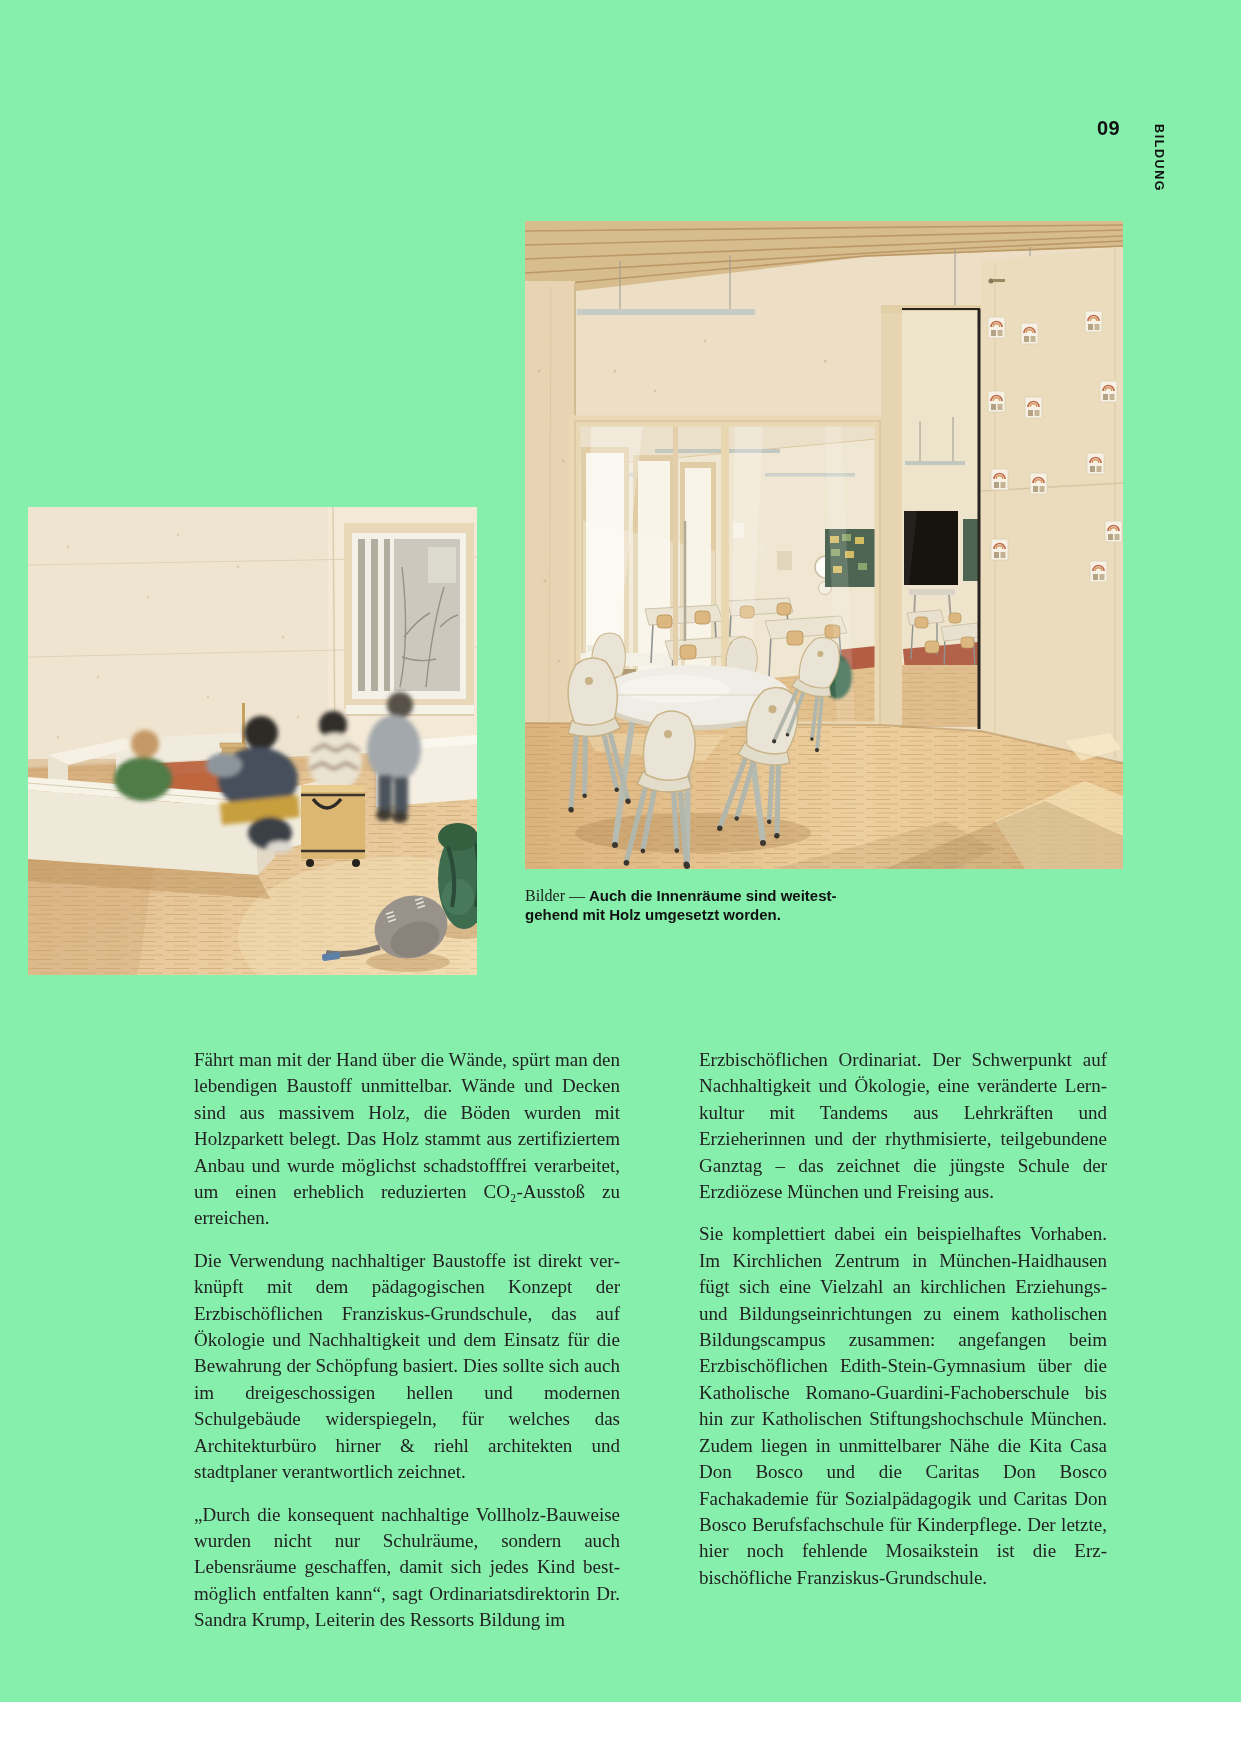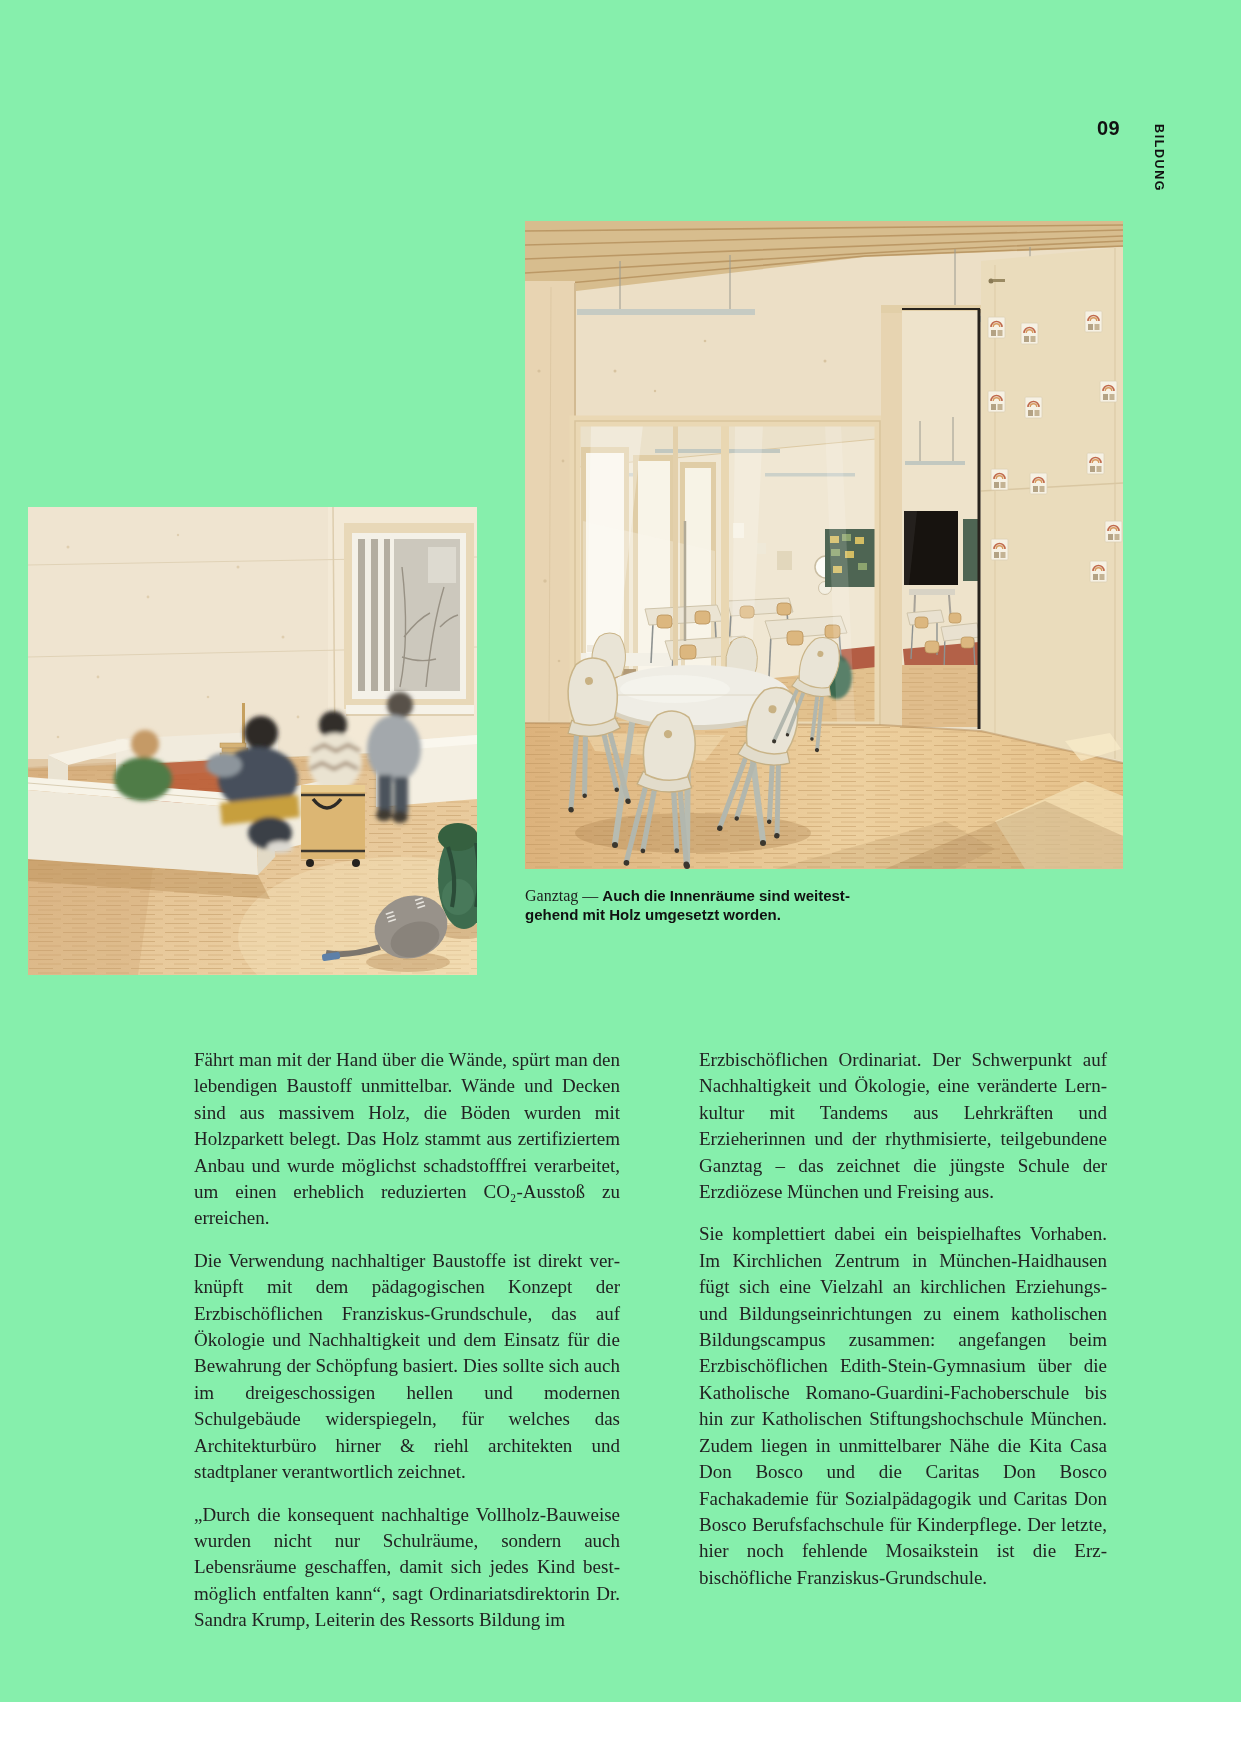--- a/index.html
+++ b/index.html
@@ -448,21 +448,21 @@
               <line x1="-20" y1="-12" x2="-12" y2="-12"></line>
             <line x1="12" y1="-24" x2="20" y2="-24"></line>
               <line x1="12" y1="-20" x2="20" y2="-20"></line>
               <line x1="12" y1="-16" x2="20" y2="-16"></line>
           </g>
         </g>
       </g>
     </svg>
   </div>
 
-  <div class="caption"><span>Ganztag — </span><b>Auch die Innenräume sind weitest­gehend mit Holz umgesetzt worden.</b></div>
+  <div class="caption"><span>Bilder — </span><b>Auch die Innenräume sind weitest­gehend mit Holz umgesetzt worden.</b></div>
 
   <div class="col col-left" lang="de">
     <p>Fährt man mit der Hand über die Wände, spürt man den lebendigen Baustoff unmittelbar. Wände und Decken sind aus massivem Holz, die Böden wurden mit Holzparkett belegt. Das Holz stammt aus zertifi­ziertem Anbau und wurde möglichst schadstofffrei verarbeitet, um einen erheblich reduzierten CO₂-Aus­stoß zu erreichen.</p>
     <p>Die Verwendung nachhaltiger Baustoffe ist direkt ver­knüpft mit dem pädagogischen Konzept der Erzbischöf­lichen Franziskus-Grundschule, das auf Ökologie und Nachhaltigkeit und dem Einsatz für die Bewahrung der Schöpfung basiert. Dies sollte sich auch im dreigeschos­sigen hellen und modernen Schulgebäude widerspie­geln, für welches das Architekturbüro hirner &amp; riehl architekten und stadtplaner verantwortlich zeichnet.</p>
     <p>„Durch die konsequent nachhaltige Vollholz-Bau­weise wurden nicht nur Schulräume, sondern auch Lebensräume geschaffen, damit sich jedes Kind best­möglich entfalten kann“, sagt Ordinariatsdirektorin Dr. Sandra Krump, Leiterin des Ressorts Bildung im</p>
   </div>
   <div class="col col-right" lang="de">
     <p>Erzbischöflichen Ordinariat. Der Schwerpunkt auf Nachhaltigkeit und Ökologie, eine veränderte Lern­kultur mit Tandems aus Lehrkräften und Erzieherinnen und der rhythmisierte, teilgebundene Ganztag – das zeichnet die jüngste Schule der Erzdiözese München und Freising aus.</p>
     <p>Sie komplettiert dabei ein beispielhaftes Vorhaben. Im Kirchlichen Zentrum in München-Haidhausen fügt sich eine Vielzahl an kirchlichen Erziehungs- und Bildungs­einrichtungen zu einem katholischen Bildungscam­pus zusammen: angefangen beim Erzbischöflichen Edith-Stein-Gymnasium über die Katholische Romano-Guardini-Fachoberschule bis hin zur Katholischen Stif­tungshochschule München. Zudem liegen in unmittel­barer Nähe die Kita Casa Don Bosco und die Caritas Don Bosco Fachakademie für Sozialpädagogik und Caritas Don Bosco Berufsfachschule für Kinderpflege. Der letzte, hier noch fehlende Mosaikstein ist die Erz­bischöfliche Franziskus-Grundschule.</p>
   </div>

